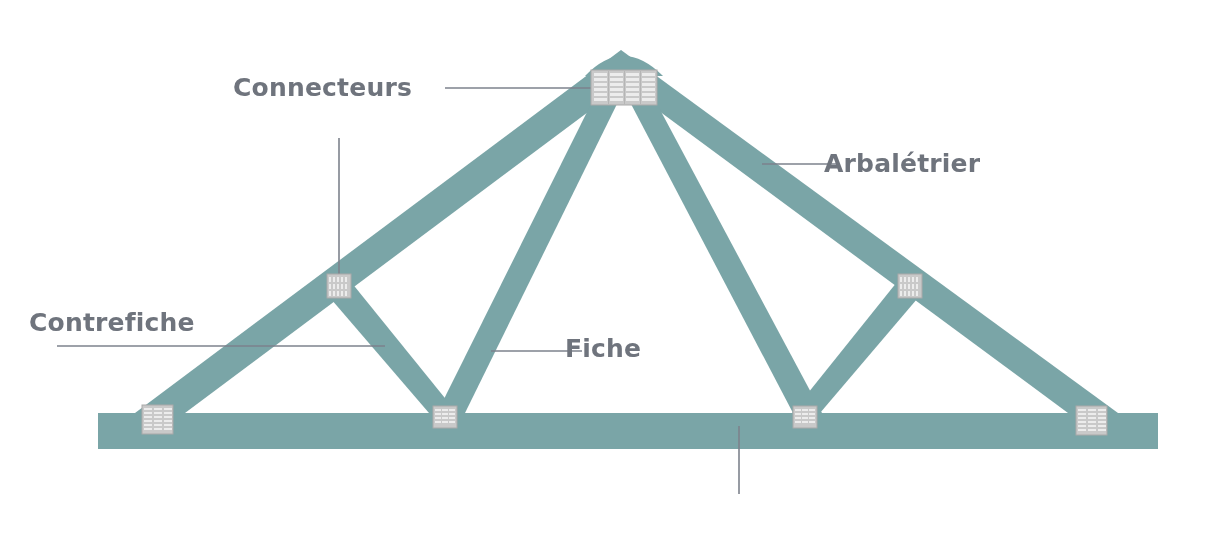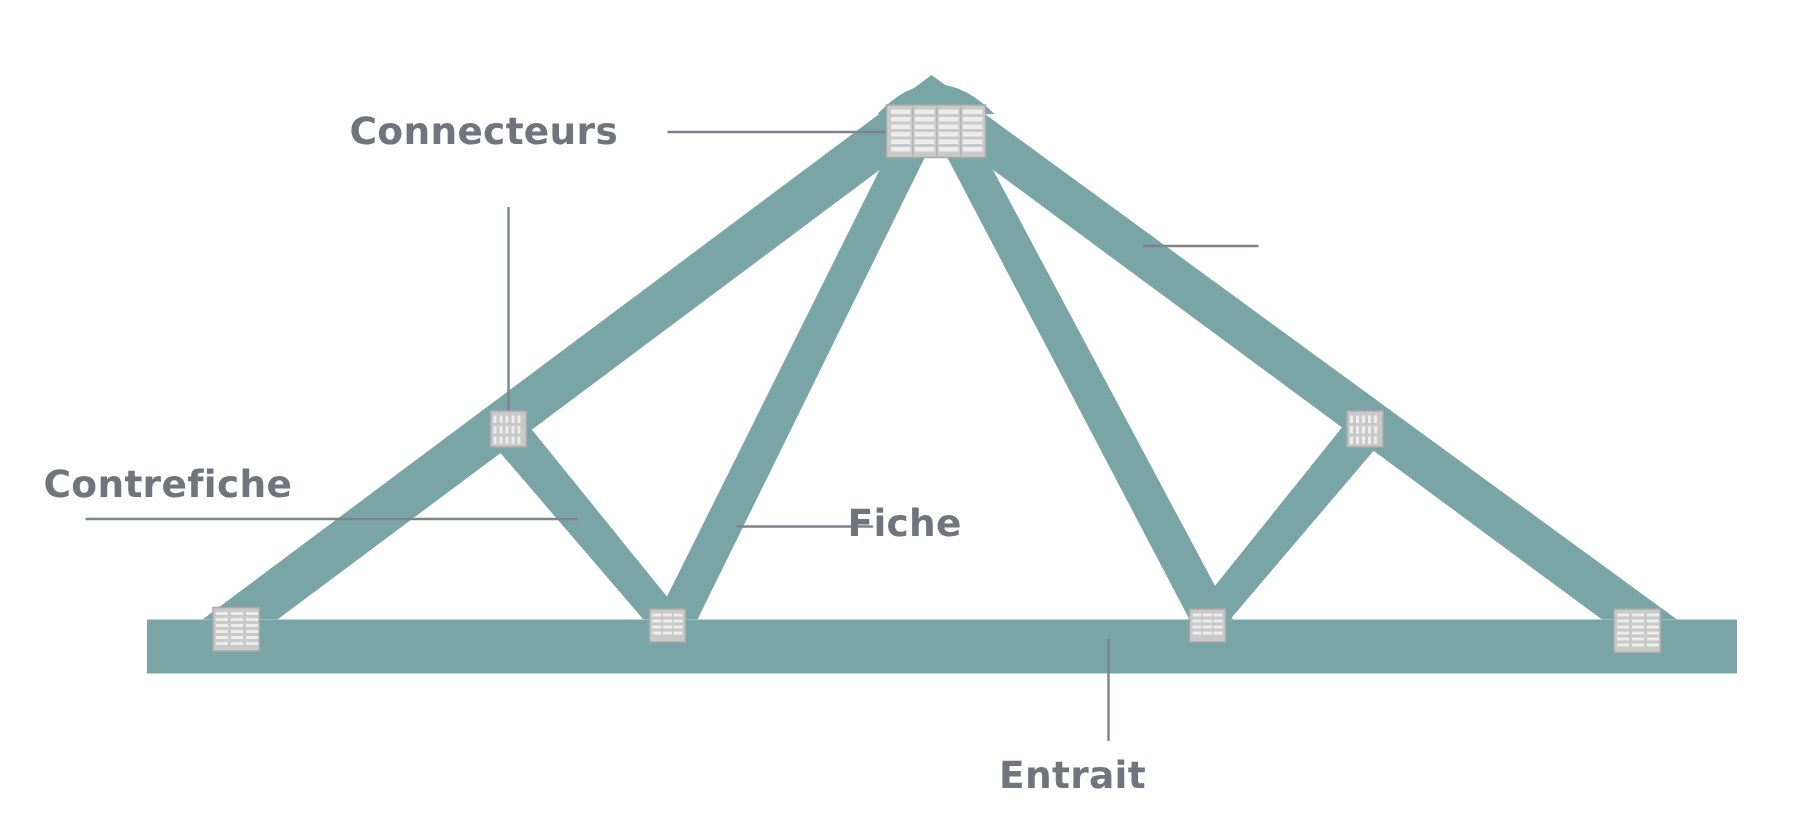--- a/index.html
+++ b/index.html
@@ -209,16 +209,16 @@
             <rect x="883" y="279" width="2" height="5"></rect>
             <rect x="887" y="279" width="2" height="5"></rect>
             <rect x="891" y="279" width="2" height="5"></rect>
         </g>
       </g>
     </g>
   </svg>
 
   
   <div class="label" style="left:233px; top:61px;">Connecteurs</div>
+  <div class="label" style="left:824px; top:137px;">Arbalétrier</div>
   <div class="label" style="left:29px; top:296px;text-align:right;">Contrefiche</div>
   <div class="label" style="left:565px; top:322px;text-align:center;">Fiche</div>
-  <div class="label" style="left:666px; top:490px;">Entrait</div>
 </div>
 
 </body></html>

